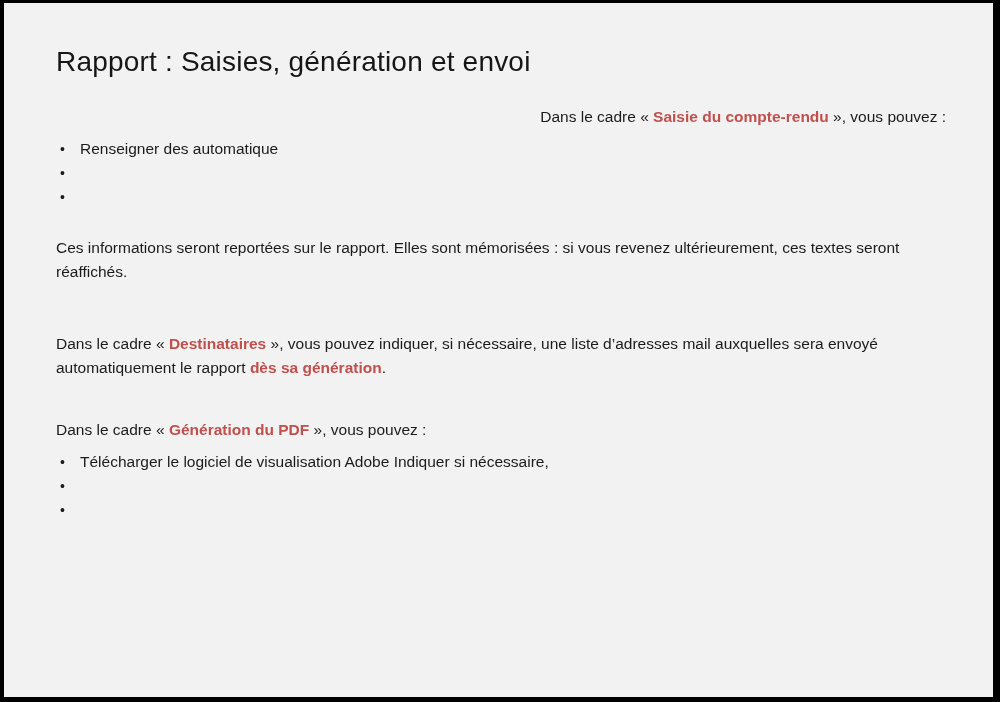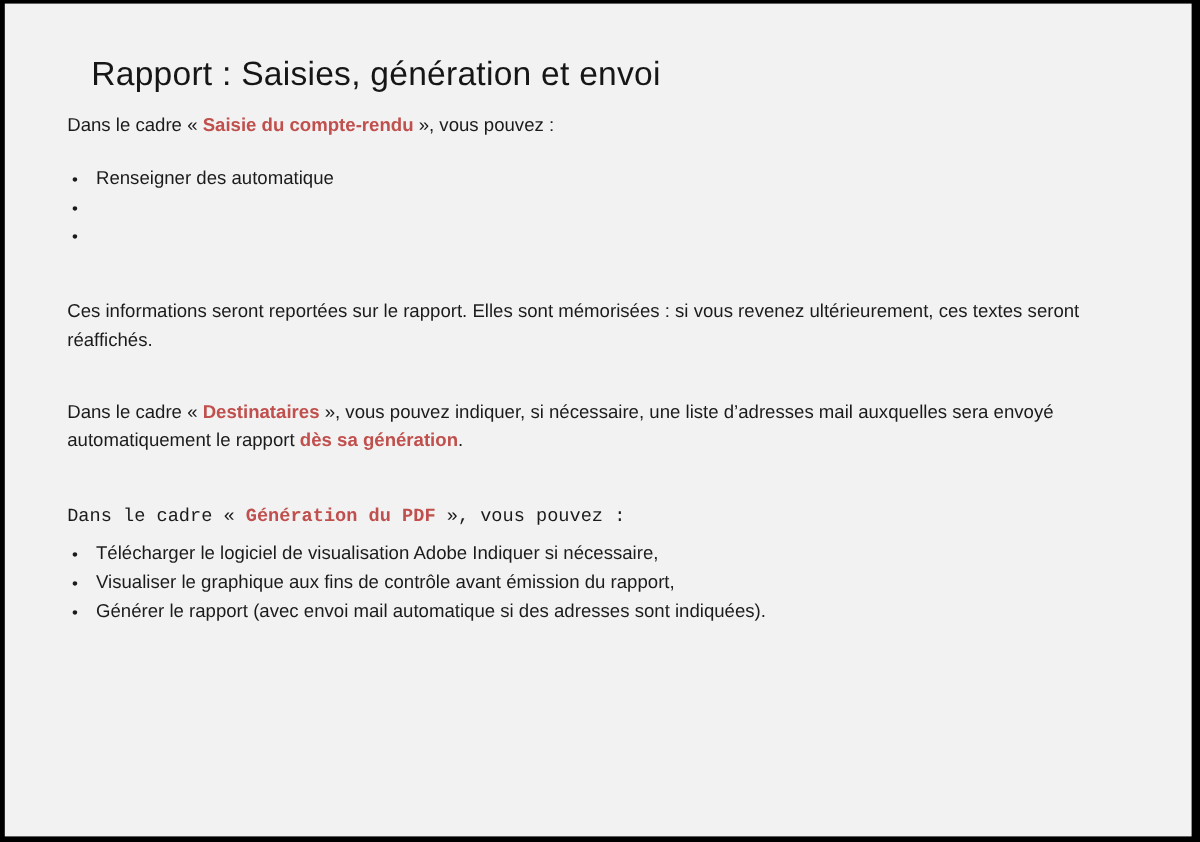--- a/index.html
+++ b/index.html
@@ -22,21 +22,21 @@
     position: absolute;
     top: 3px;
     left: 4px;
     right: 7px;
     bottom: 5px;
     background: var(--slide-bg, #F2F2F2);
     color: var(--text, #1B1B1B);
   }
   .slide-title {
     position: absolute;
-    left: 72px;
+    left: 52px;
     top: 22px;
     font-size: 28px;
     line-height: 36px;
     font-weight: 400;
     color: #161616;
     white-space: nowrap;
     letter-spacing: 0.2px;
   }
   .block {
     position: absolute;
@@ -60,25 +60,25 @@
     align-items: flex-start;
     line-height: 24px;
   }
   .bullet-glyph {
     width: 20px;
     flex: 0 0 20px;
     padding-left: 4px;
     box-sizing: content-box;
     font-size: 14px;
   }
-  .pos-intro1   { top: 74px;  }
+  .pos-intro1   { top: 86px; text-align: right;  }
   .pos-list1    { top: 134px; }
-  .pos-note     { top: 229px; }
+  .pos-note     { top: 217px; }
   .pos-dest     { top: 313px; }
-  .pos-intro2   { top: 399px; font-family: Liberation Mono, monospace; }
+  .pos-intro2   { top: 399px; }
   .pos-list2    { top: 447px; }
 </style>
 </head>
 <body>
 
 <div class="frame">
   <div class="slide">
 
     <h1 class="slide-title">Rapport : Saisies, génération et envoi</h1>
 
@@ -103,22 +103,20 @@
 
     <p class="block pos-intro2"><span>Dans le cadre « </span><span class="accent">Génération du PDF</span><span> », vous pouvez :</span></p>
 
     <ul class="block bullet-list pos-list2">
       <li class="bullet-item">
         <span class="bullet-glyph">•</span>
         <span>Télécharger le logiciel de visualisation Adobe Indiquer si nécessaire,</span>
       </li>
       <li class="bullet-item">
         <span class="bullet-glyph">•</span>
-        <span>Visualiser le graphique aux fins de contrôle avant émission du rapport,</span>
       </li>
       <li class="bullet-item">
         <span class="bullet-glyph">•</span>
-        <span>Générer le rapport (avec envoi mail automatique si des adresses sont indiquées).</span>
       </li>
     </ul>
 
   </div>
 </div>
 
 </body></html>

